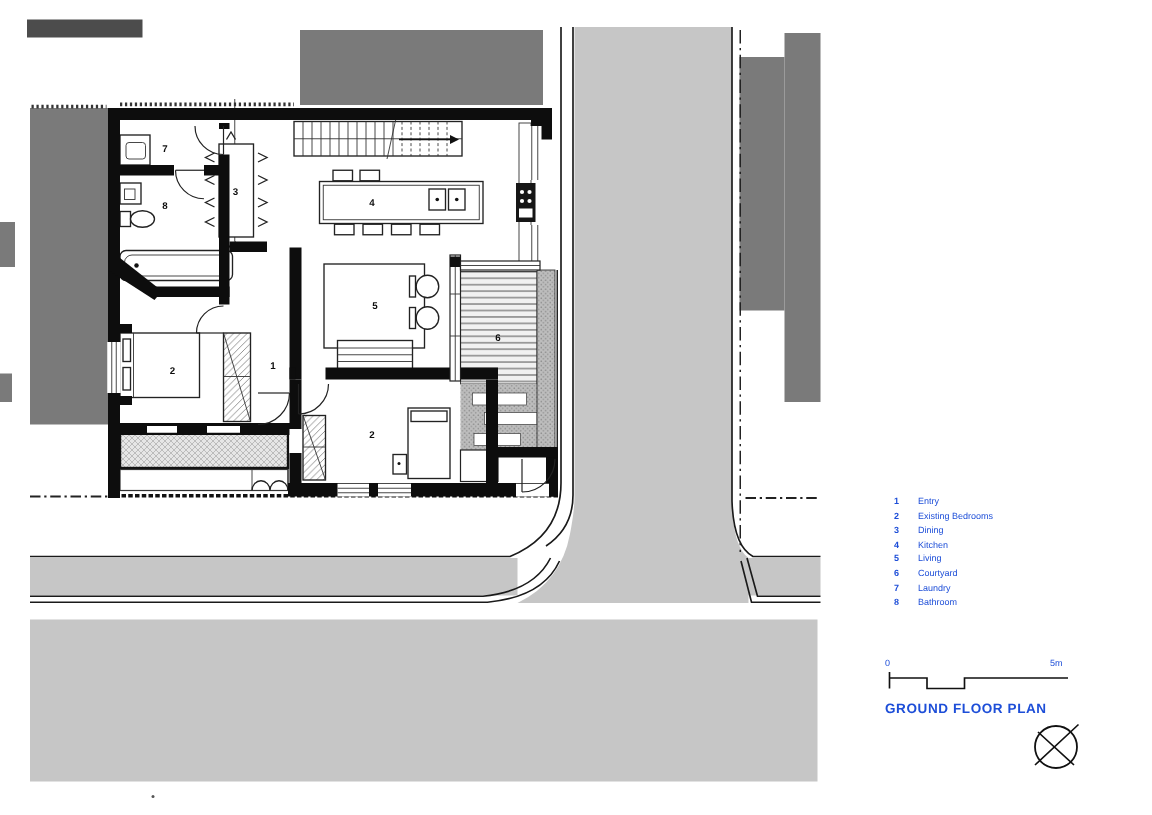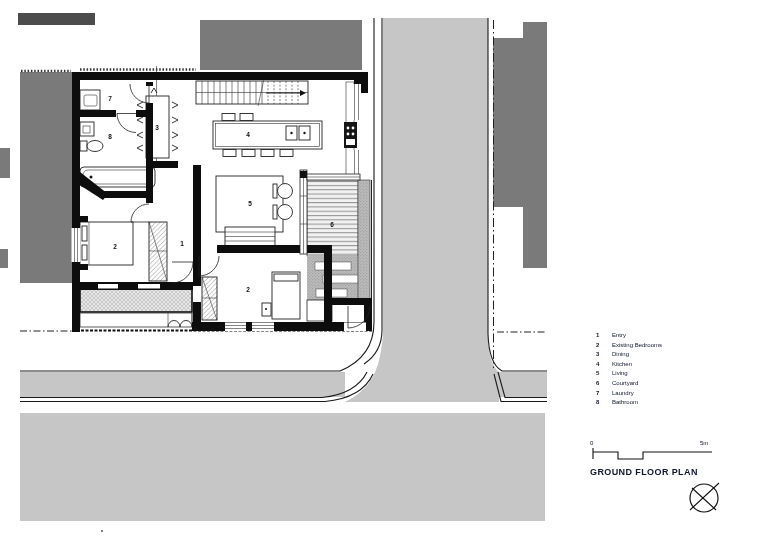--- a/index.html
+++ b/index.html
@@ -1,17 +1,17 @@
 <!DOCTYPE html>
 <html style="--paper: #ffffff; --neighbor: #7a7a7a; --neighbor-dark: #4c4c4c; --road: #c6c6c6; --wall: #0d0d0d;"><head>
 <meta charset="utf-8">
 <style>
   html,body{margin:0;padding:0;background:#fff;}
   .canvas{position:relative;width:768px;height:543px;background:var(--paper,#fff);overflow:hidden;
-          font-family:"Liberation Sans",sans-serif;color:#0f172a;}
+          font-family:"Liberation Sans",sans-serif;color:#1d4ed8;}
   .canvas svg{position:absolute;left:0;top:0;width:768px;height:543px;}
   svg text{font-family:"Liberation Sans",sans-serif;}
   .room-num{font-size:6.5px;font-weight:bold;fill:#0d0d0d;text-anchor:middle;}
   .fill-neighbor{fill:var(--neighbor,#7a7a7a);}
   .fill-neighbor-dark{fill:var(--neighbor-dark,#4c4c4c);}
   .fill-road{fill:var(--road,#c6c6c6);}
   .wall{fill:var(--wall,#0d0d0d);}
   .thin{stroke:#222;stroke-width:0.9;fill:none;}
   .xthin{stroke:#333;stroke-width:0.6;fill:none;}
   .furn{stroke:#222;stroke-width:0.9;fill:#fff;}

